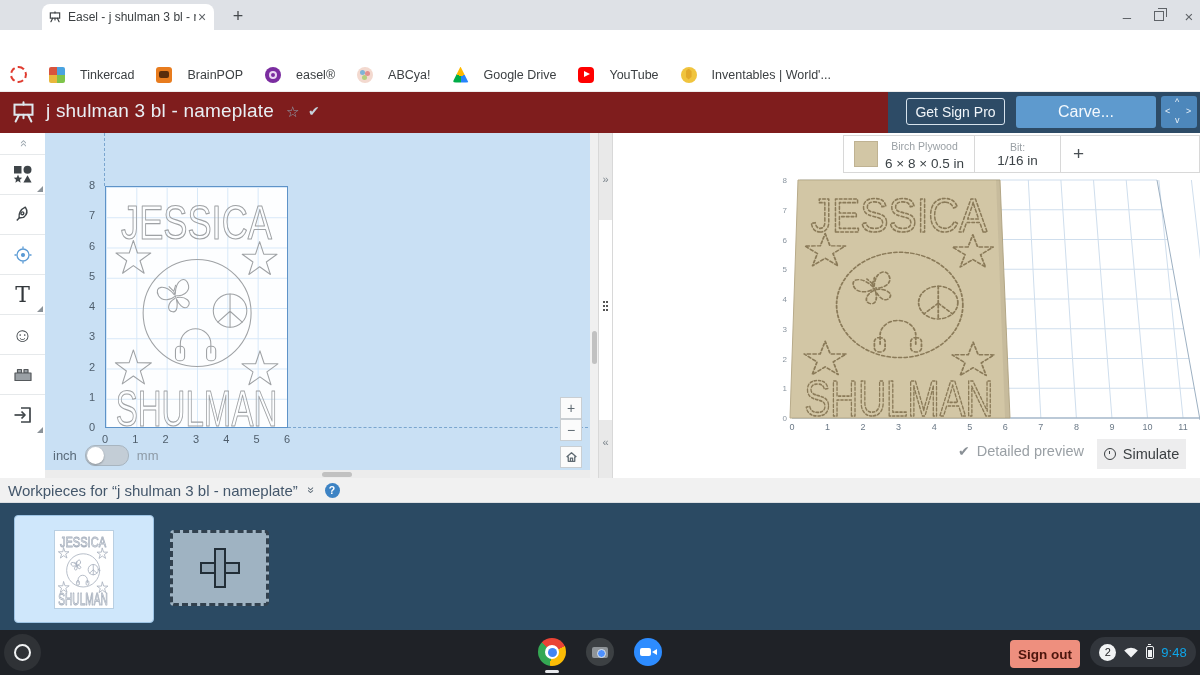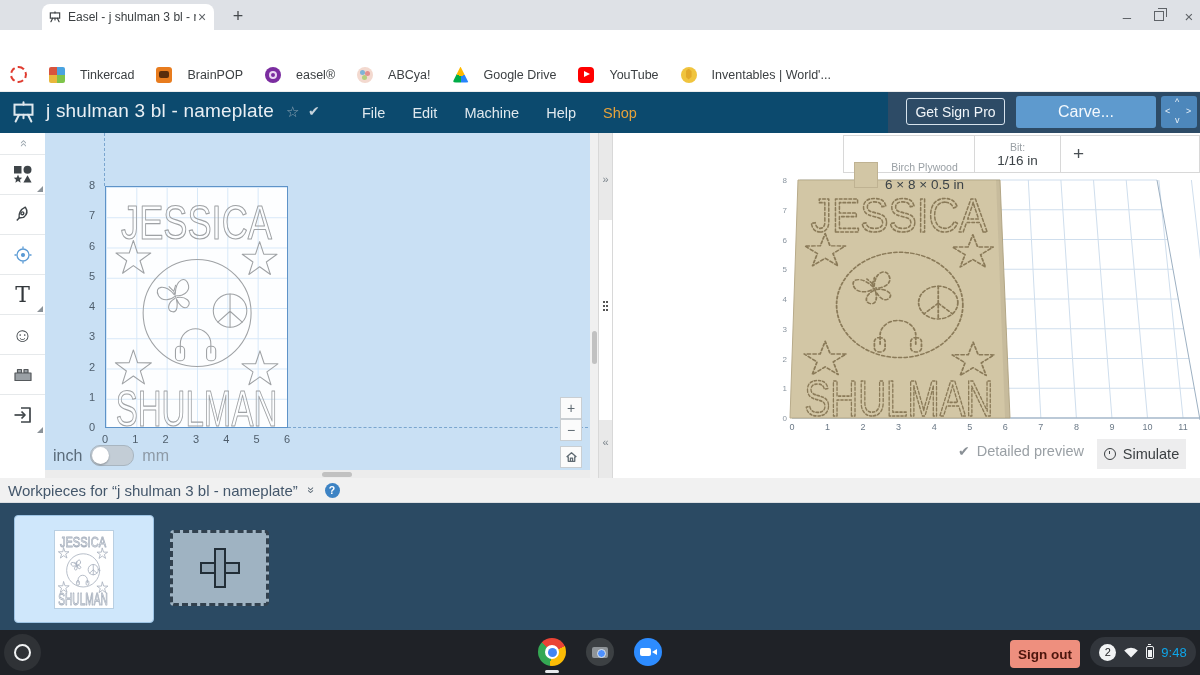--- a/index.html
+++ b/index.html
@@ -78,21 +78,21 @@
   .fav-google-drive{clip-path:polygon(50% 0,100% 100%,0 100%);
       background:conic-gradient(from -60deg at 50% 60%, #ffba00 0 120deg, #2684fc 0 240deg, #00ac47 0);}
   .fav-youtube{background:#f00;border-radius:4px;}
   .fav-youtube::after{content:'';position:absolute;left:6px;top:4.5px;width:0;height:0;
       border-top:3.5px solid transparent;border-bottom:3.5px solid transparent;border-left:6px solid #fff;}
   .fav-inventables{background:#f0c43e;border-radius:50%;}
   .fav-inventables::after{content:'';position:absolute;left:5px;top:2px;width:6px;height:11px;background:#e2a92a;
       clip-path:polygon(50% 0,100% 25%,100% 75%,50% 100%,0 75%,0 25%);}
 
   
-  #easel-header{left:0;top:92px;width:1200px;height:41px;background:#0c4a6e;}
+  #easel-header{left:0;top:92px;width:1200px;height:41px;background:#7f1d1d;}
   #header-right-bg{left:888px;top:0;width:312px;height:41px;background:#2d4b66;}
   #easel-logo{left:10px;top:7px;}
   #project-title{left:46px;top:8px;font-size:19px;color:#e9eff4;letter-spacing:0.2px;}
   #title-star{left:286px;top:11px;color:#8fa6b5;font-size:15px;}
   #title-check{left:308px;top:11px;color:#c6d3dc;font-size:14px;}
   #easel-menus{left:362px;top:0;height:41px;display:flex;align-items:center;gap:27px;}
   .menu-item{font-size:14.5px;color:#dfe8ee;}
   .menu-item.accent{color:#e8a33b;}
   #get-pro-btn{left:906px;top:6px;width:99px;height:27px;border:1.5px solid #d6e2ec;border-radius:3px;
       color:#f0f5f9;font-size:14px;display:flex;align-items:center;justify-content:center;box-sizing:border-box;}
@@ -121,21 +121,21 @@
       background-image:linear-gradient(to right,#d7e8f8 1px,transparent 1px),
                        linear-gradient(to bottom,#d7e8f8 1px,transparent 1px);
       background-size:30.33px 30.25px;}
   .dash-line{position:absolute;}
   #dash-v{left:59px;top:0;width:0;height:53px;border-left:1.5px dashed #7aa6cf;}
   #dash-h{left:243px;top:294px;width:300px;height:0;border-top:1.5px dashed #7aa6cf;}
   .ruler-num{position:absolute;font-size:11px;color:#4e5d6b;}
   .zoombtn{position:absolute;left:515px;width:22px;height:22px;background:#fbfbfb;border:1px solid #c9ced2;
       display:flex;align-items:center;justify-content:center;color:#5f6a72;font-size:14px;box-sizing:border-box;}
   #unit-toggle-row{position:absolute;left:8px;top:312px;display:flex;align-items:center;gap:8px;}
-  .unit-label{font-size:16px;color:#5a6b7a;}
+  .unit-label{font-size:13px;color:#5a6b7a;}
   .unit-label.dim{color:#8d9aa6;}
   #unit-switch{width:42px;height:19px;background:#c3cdd6;border:1px solid #a8b5c0;border-radius:10px;position:relative;}
   #unit-knob{position:absolute;left:1px;top:0.5px;width:17px;height:17px;background:#fff;border-radius:50%;
       box-shadow:0 1px 2px rgba(0,0,0,.3);}
   #hscroll{left:45px;top:337px;width:545px;height:8px;background:#ececec;}
   #hscroll-thumb{left:277px;top:1.5px;width:30px;height:5px;background:#c1c1c1;border-radius:3px;}
   #vscroll{left:590px;top:0;width:8px;height:345px;background:#f0f0f0;}
   #vscroll-thumb{left:1.5px;top:198px;width:5px;height:33px;background:#c1c1c1;border-radius:3px;}
 
   
@@ -144,21 +144,21 @@
   .split-chev{position:absolute;left:0;width:13px;text-align:center;color:#7c858c;font-size:11px;}
   #split-dots{position:absolute;left:4px;top:168px;width:2px;height:2px;background:#555;
       box-shadow:3px 0 0 #555,0 4px 0 #555,3px 4px 0 #555,0 8px 0 #555,3px 8px 0 #555;}
 
   
   #preview{left:613px;top:0;width:587px;height:345px;background:#fff;overflow:hidden;}
   #matbox{left:230px;top:2px;width:357px;height:38px;background:#fff;border:1px solid #d8d8d8;
       display:flex;box-sizing:border-box;}
   .matsec{height:100%;display:flex;align-items:center;justify-content:center;box-sizing:border-box;}
   .matsec+.matsec{border-left:1px solid #d8d8d8;}
-  #mat-material{width:130px;gap:7px;margin-top:21px;}
+  #mat-material{width:130px;gap:7px;}
   #mat-swatch{width:22px;height:24px;background:#d2c6a5;border:1px solid #bfb292;}
   .mat-small{font-size:10.5px;color:#9aa0a5;line-height:12px;}
   .mat-big{font-size:13.5px;color:#3c4347;line-height:15px;}
   #mat-bit{width:86px;flex-direction:column;}
   #mat-plus{width:36px;font-size:19px;color:#4a5055;}
   #mat-cut{flex:1;font-size:13.5px;color:#3c4347;}
   #detailed{left:345px;top:310px;display:flex;align-items:center;gap:7px;color:#9aa0a5;font-size:14.5px;}
   #detailed .check{color:#8a9096;font-size:14px;}
   #simulate{left:484px;top:306px;width:89px;height:30px;background:#ededee;display:flex;align-items:center;
       justify-content:center;gap:7px;font-size:14.5px;color:#3c4043;}
@@ -303,27 +303,20 @@
     <div id="header-right-bg" class="abs"></div>
     <svg id="easel-logo" class="abs" width="27" height="27" viewBox="0 0 24 24">
       <g fill="none" stroke="#dfe8ee" stroke-width="1.8" stroke-linecap="round">
         <rect x="4" y="5" width="16" height="9"></rect>
           <path d="M12 3v2M12 14v3M8 14l-3 6M16 14l3 6"></path>
       </g>
     </svg>
     <span id="project-title" class="abs">j shulman 3 bl - nameplate</span>
     <span id="title-star" class="abs">☆</span>
     <span id="title-check" class="abs">✔</span>
-    <div id="easel-menus" class="abs">
-        <span class="menu-item">File</span>
-        <span class="menu-item">Edit</span>
-        <span class="menu-item">Machine</span>
-        <span class="menu-item">Help</span>
-        <span class="menu-item accent">Shop</span>
-      </div>
     <div id="get-pro-btn" class="abs">Get Sign Pro</div>
     <div id="carve-btn" class="abs">Carve...</div>
     <div id="jog-btn" class="abs">
       <span class="jog" style="left:14px;top:2px">^</span>
       <span class="jog" style="left:14px;top:20px">v</span>
       <span class="jog" style="left:4px;top:11px">&lt;</span>
       <span class="jog" style="left:25px;top:11px">&gt;</span>
     </div>
   </div>
 

